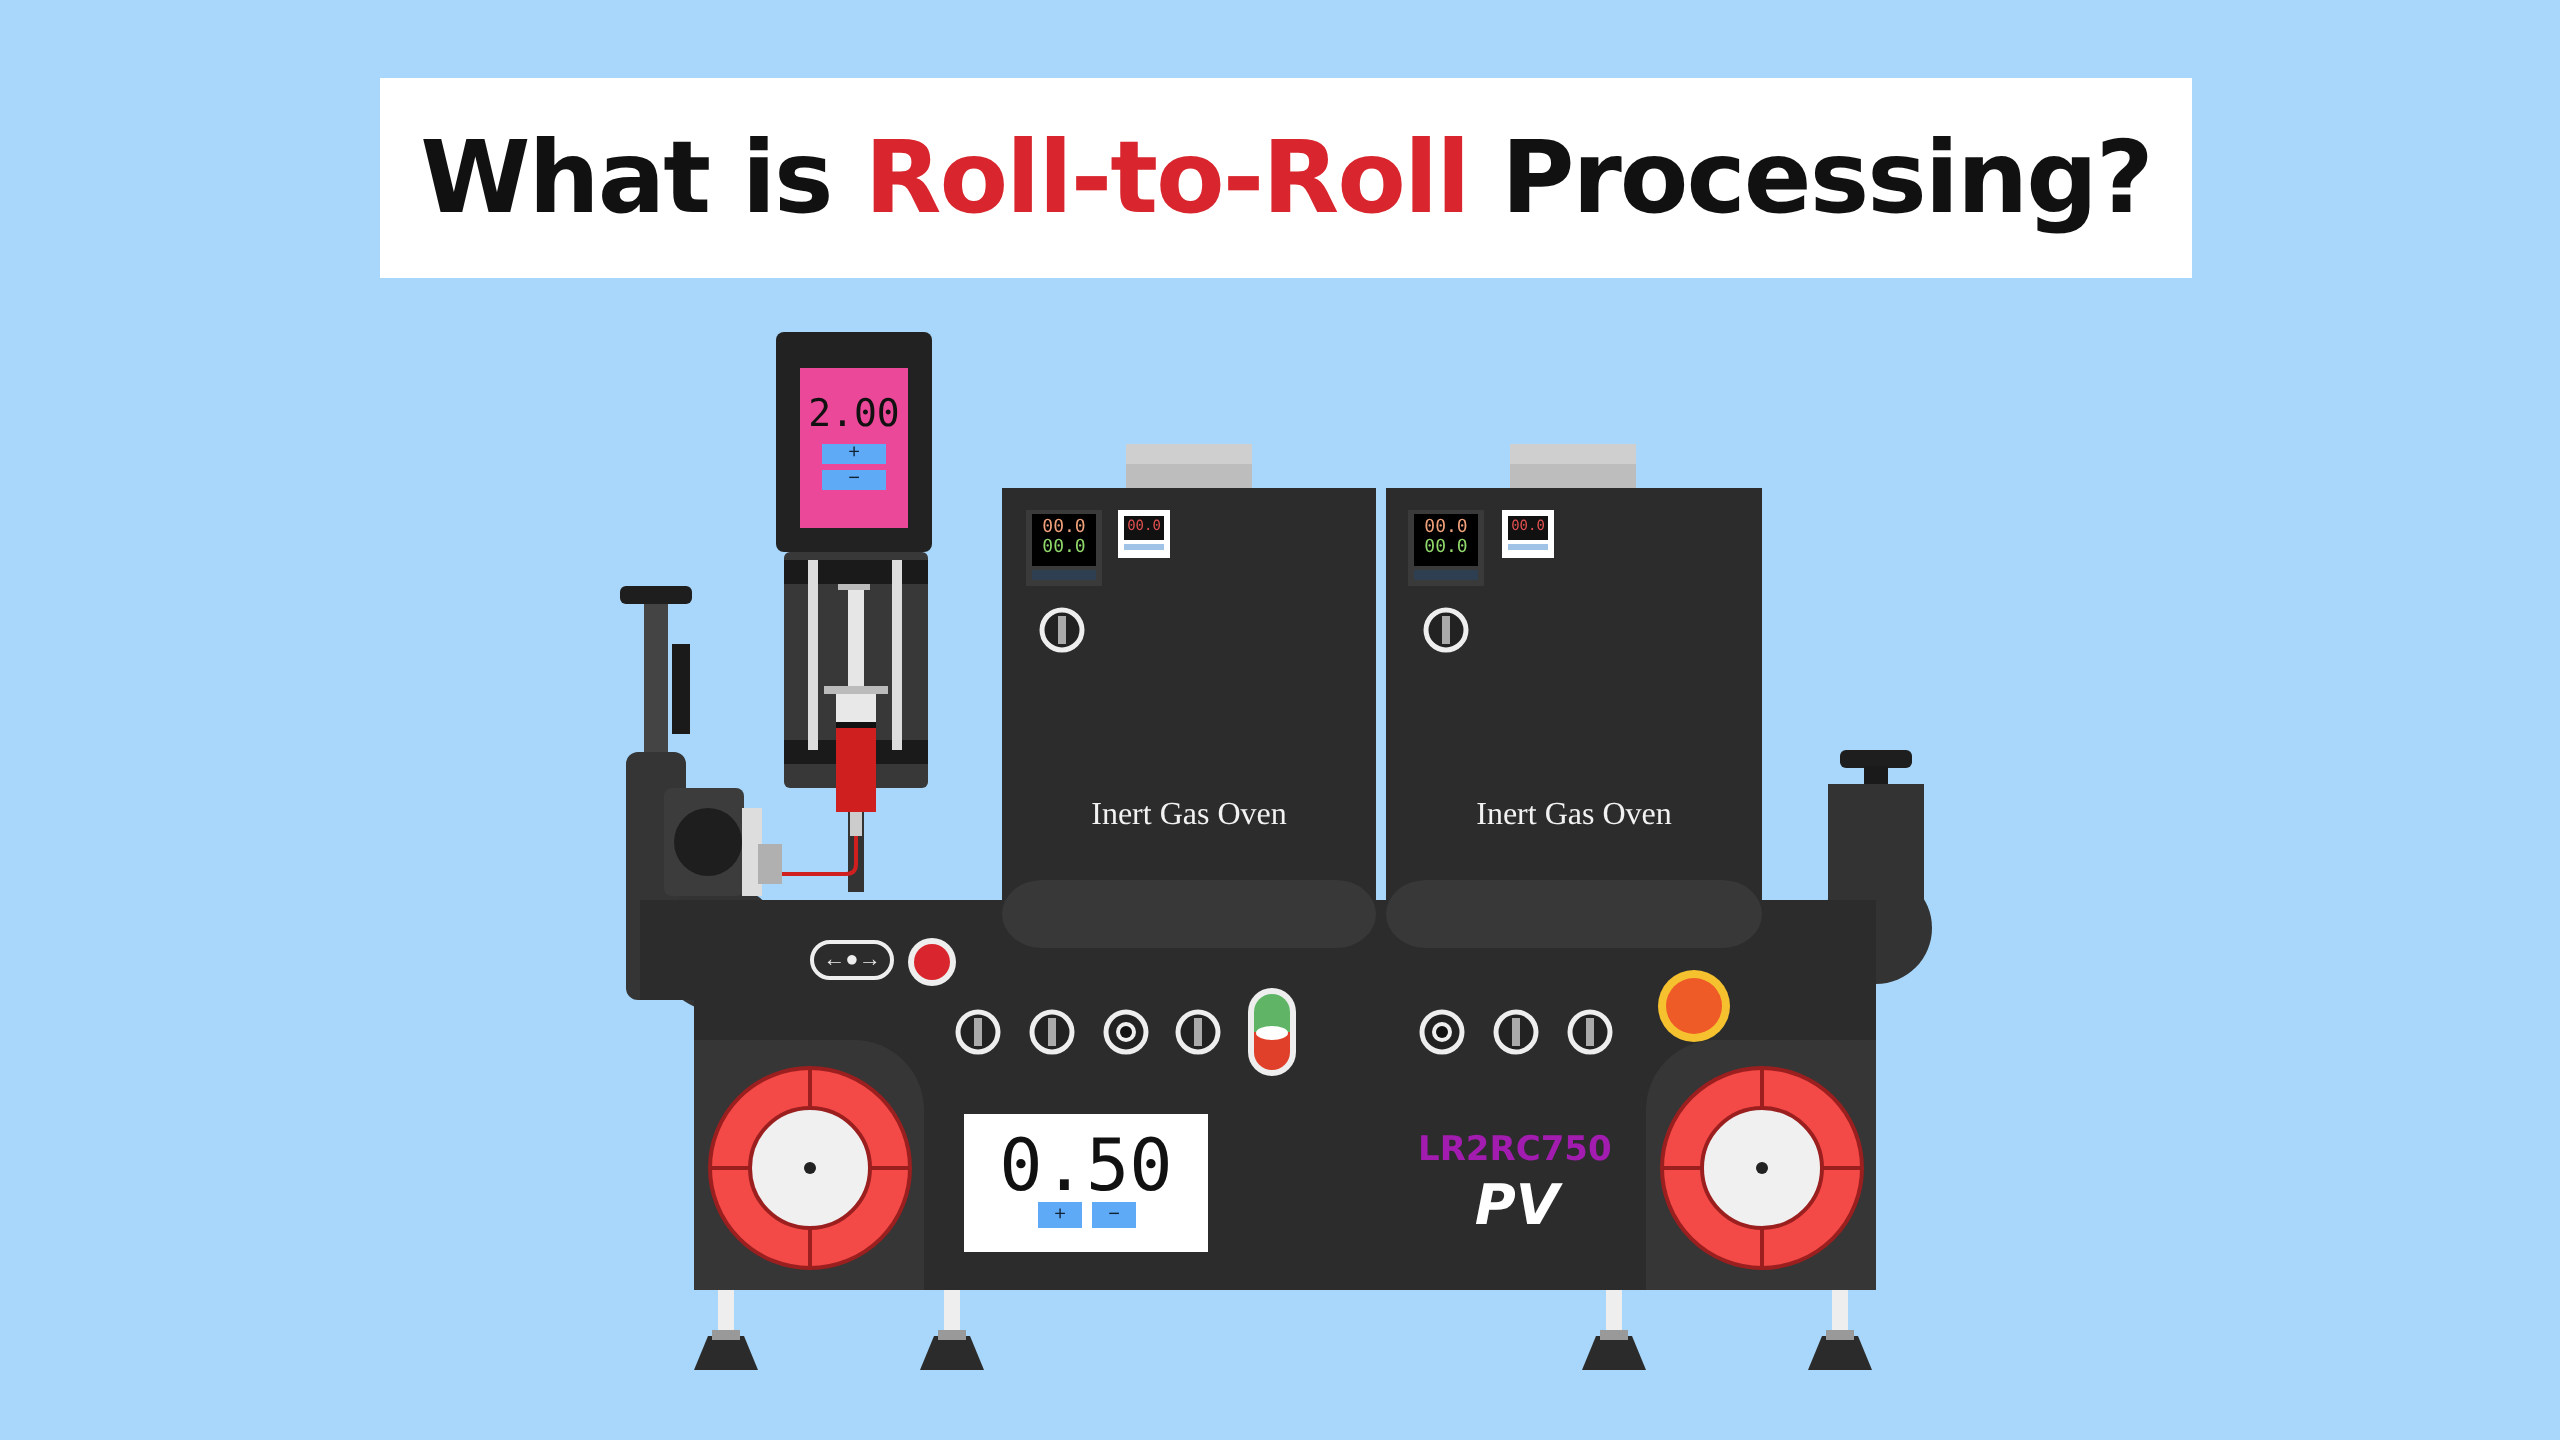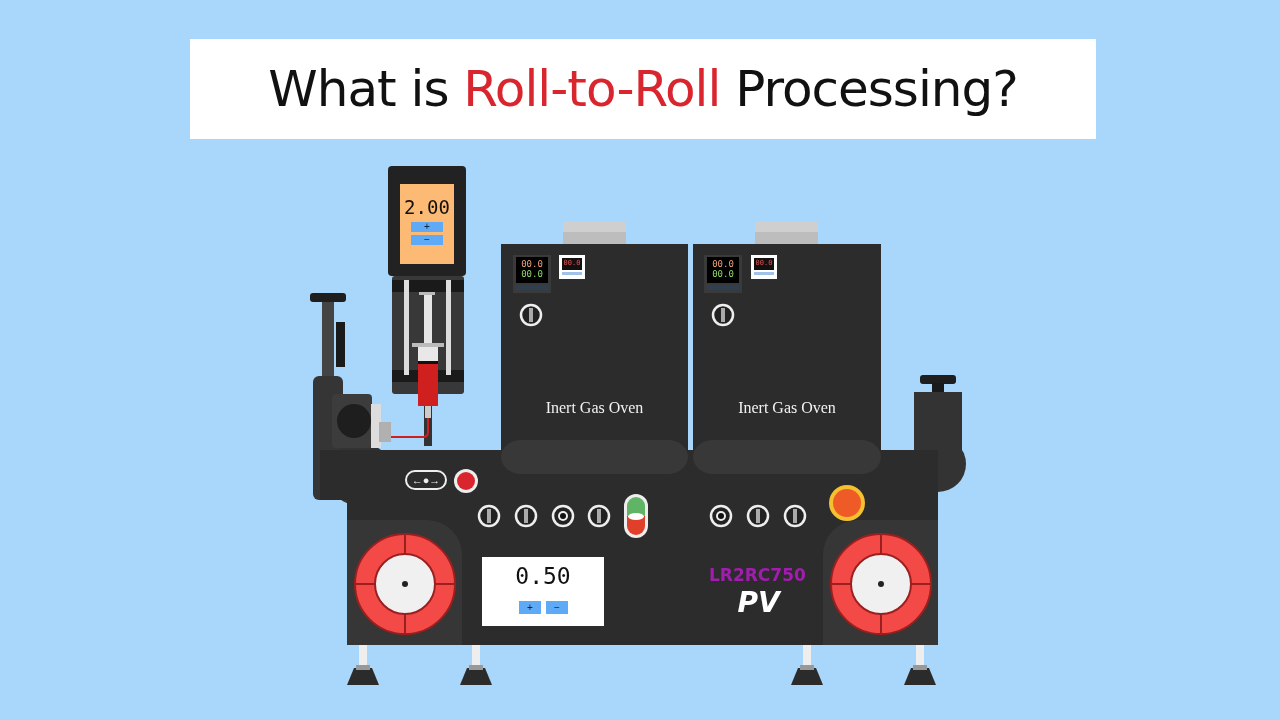--- a/index.html
+++ b/index.html
@@ -1,19 +1,19 @@
 <!DOCTYPE html>
 <html><head>
 <meta charset="utf-8">
 <style>
   html,body{margin:0;padding:0;}
   body{width:1280px;height:720px;background:#a8d7fb;position:relative;overflow:hidden;font-family:"Liberation Sans",sans-serif;}
   .abs{position:absolute;}
   .title-box{left:190px;top:39px;width:906px;height:100px;background:#ffffff;display:flex;align-items:center;justify-content:center;}
-  .title{font-family:"DejaVu Sans",sans-serif;font-weight:normal;font-size:50px;letter-spacing:-1px;color:#111;white-space:nowrap;}
+  .title{font-family:"DejaVu Sans",sans-serif;font-weight:bold;font-size:50px;letter-spacing:-1px;color:#111;white-space:nowrap;}
   .title .hl{color:#d9262e;}
   .lcd{font-family:"DejaVu Sans Mono",monospace;color:#111;text-align:center;}
   .oven-label{font-family:Liberation Serif, serif;color:#f2f2f2;font-size:16px;text-align:center;}
   .model{font-family:"DejaVu Sans",sans-serif;font-weight:bold;color:#a21caf;font-size:17px;}
   .btn-blue{background:#5eaaf6;color:#123;font-size:10px;line-height:10px;text-align:center;border:none;padding:0;}
   .digit{font-family:"DejaVu Sans Mono",monospace;font-size:9px;line-height:10px;}
 </style>
 </head>
 <body>
 
@@ -128,21 +128,21 @@
     <circle cx="721" cy="516" r="10" fill="#222" stroke="#eee" stroke-width="2.5"></circle>
       <circle cx="721" cy="516" r="5" fill="#eee"></circle>
       <circle cx="721" cy="516" r="3" fill="#111"></circle>
     <circle cx="758" cy="516" r="10" fill="#222" stroke="#eee" stroke-width="2.5"></circle>
       <rect x="756" y="509" width="4" height="14" fill="#aaa"></rect>
     <circle cx="795" cy="516" r="10" fill="#222" stroke="#eee" stroke-width="2.5"></circle>
       <rect x="793" y="509" width="4" height="14" fill="#aaa"></rect>
   </g>
 </svg>
 
-<div class="abs" style="left:400px;top:184px;width:54px;height:80px;background:#fdba74;">
+<div class="abs" style="left:400px;top:184px;width:54px;height:80px;background:#ec4899;">
   <div class="lcd" style="font-size:19px;margin-top:12px;">2.00</div>
   <button class="abs btn-blue" style="left:11px;top:38px;width:32px;height:10px;">+</button>
   <button class="abs btn-blue" style="left:11px;top:51px;width:32px;height:10px;">−</button>
 </div>
 
 <div class="abs" style="left:513px;top:255px;width:38px;height:38px;background:#3a3a3a;">
   <div class="abs" style="left:3px;top:2px;width:32px;height:26px;background:#000;text-align:center;">
     <div class="digit" style="color:#f0a07a;margin-top:2px;">00.0</div>
     <div class="digit" style="color:#8fd86a;">00.0</div>
   </div>
@@ -178,21 +178,21 @@
   <div class="abs" style="left:3px;top:3px;width:18px;height:19px;border-radius:9px 9px 0 0;background:#5fb565;"></div>
   <div class="abs" style="left:3px;top:22px;width:18px;height:19px;border-radius:0 0 9px 9px;background:#e0402a;"></div>
   <div class="abs" style="left:4px;top:19px;width:16px;height:7px;border-radius:50%;background:#fff;"></div>
 </div>
 
 <div class="abs" style="left:829px;top:485px;width:36px;height:36px;border-radius:50%;background:#f6c12f;">
   <div class="abs" style="left:4px;top:4px;width:28px;height:28px;border-radius:50%;background:#ef5b27;"></div>
 </div>
 
 <div class="abs" style="left:482px;top:557px;width:122px;height:69px;background:#fff;">
-  <div class="lcd" style="font-size:23px;margin-top:6px;">0.50</div>
+  <div class="lcd" style="font-size:36px;margin-top:6px;">0.50</div>
   <button class="abs btn-blue" style="left:37px;top:44px;width:22px;height:13px;">+</button>
   <button class="abs btn-blue" style="left:64px;top:44px;width:22px;height:13px;">−</button>
 </div>
 
 <div class="abs model" style="left:709px;top:565px;">LR2RC750</div>
 <div class="abs" style="left:713px;top:585px;width:95px;height:34px;display:flex;align-items:center;flex-direction:column;">
   <svg width="44" height="30">
       <path d="M4 15 C4 4 18 4 22 15 C26 26 40 26 40 15 C40 4 26 4 22 15 C18 26 4 26 4 15 Z" fill="none" stroke="#fff" stroke-width="5"></path>
     </svg>
   <span style="font-family:'DejaVu Sans',sans-serif;font-weight:bold;font-style:italic;color:#fff;font-size:28px;margin-left:-4px;">PV</span>

